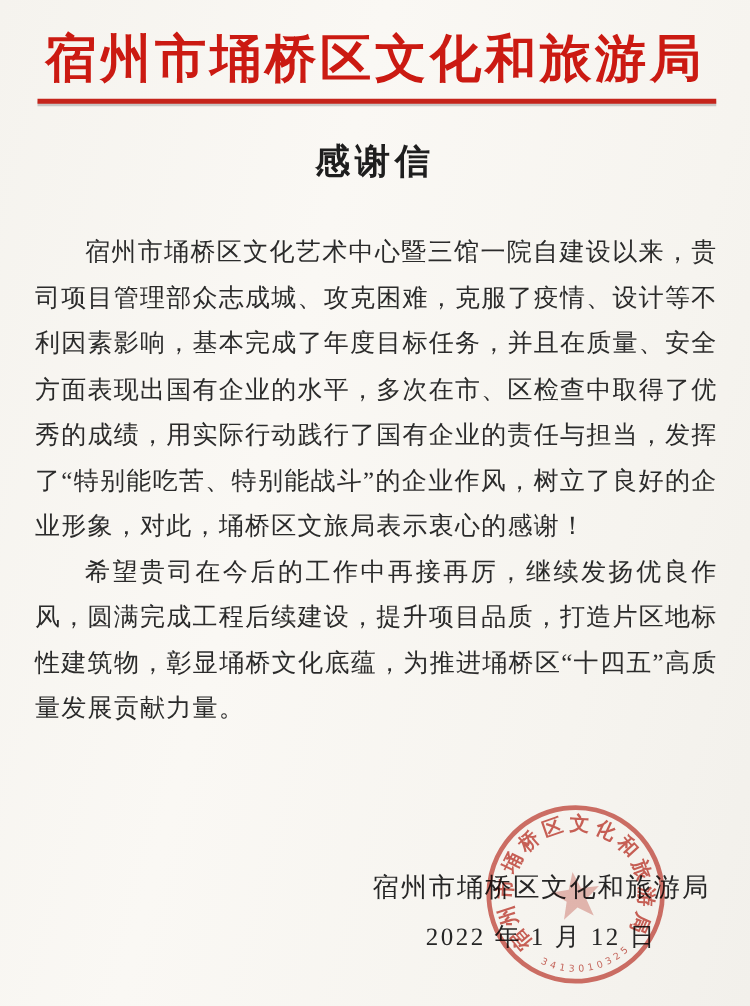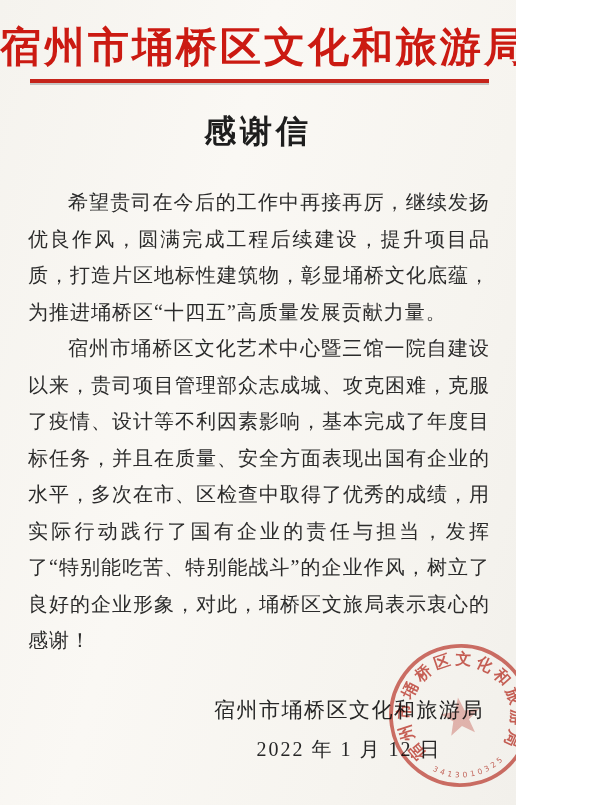--- a/index.html
+++ b/index.html
@@ -2,21 +2,21 @@
 <html><head>
 <meta charset="utf-8">
 <style>
   * { margin: 0; padding: 0; box-sizing: border-box; }
   html, body { width: 600px; }
   body {
     font-family: "Liberation Serif", "DejaVu Serif", serif;
   }
   .page {
     position: relative;
-    width: 516px;
+    width: 600px;
     height: 805px;
     background: linear-gradient(105deg, #f5f3ee 0%, #faf8f4 38%, #f6f4ef 75%, #f2f0eb 100%);
     overflow: hidden;
   }
   .letterhead {
     position: absolute;
     top: 20px;
     left: 0;
     width: 100%;
     text-align: center;
@@ -34,21 +34,21 @@
     height: 4px;
     background: #c5241b;
     box-shadow: 0 2px 0 rgba(160,160,160,0.55);
   }
   .letter-title {
     position: absolute;
     top: 110px;
     left: 0;
     width: 100%;
     text-align: center;
-    font-size: 32px;
+    font-size: 28px;
     font-weight: bold;
     letter-spacing: 4px;
     color: #1e1e1e;
   }
   .body-text {
     position: absolute;
     top: 184px;
     left: 28px;
     right: 26px;
     font-size: 20px;
@@ -109,22 +109,22 @@
 
 <div class="page">
 
   <div class="letterhead">宿州市埇桥区文化和旅游局</div>
 
   <div class="red-rule"></div>
 
   <div class="letter-title">感谢信</div>
 
   <div class="body-text">
+    <div class="para">宿州市埇桥区文化艺术中心暨三馆一院自建设以来，贵司项目管理部众志成城、攻克困难，克服了疫情、设计等不利因素影响，基本完成了年度目标任务，并且在质量、安全方面表现出国有企业的水平，多次在市、区检查中取得了优秀的成绩，用实际行动践行了国有企业的责任与担当，发挥了“特别能吃苦、特别能战斗”的企业作风，树立了良好的企业形象，对此，埇桥区文旅局表示衷心的感谢！</div>
     <div class="para">希望贵司在今后的工作中再接再厉，继续发扬优良作风，圆满完成工程后续建设，提升项目品质，打造片区地标性建筑物，彰显埇桥文化底蕴，为推进埇桥区“十四五”高质量发展贡献力量。</div>
-    <div class="para">宿州市埇桥区文化艺术中心暨三馆一院自建设以来，贵司项目管理部众志成城、攻克困难，克服了疫情、设计等不利因素影响，基本完成了年度目标任务，并且在质量、安全方面表现出国有企业的水平，多次在市、区检查中取得了优秀的成绩，用实际行动践行了国有企业的责任与担当，发挥了“特别能吃苦、特别能战斗”的企业作风，树立了良好的企业形象，对此，埇桥区文旅局表示衷心的感谢！</div>
   </div>
 
   <div class="sign-block">
     <div class="signature">宿州市埇桥区文化和旅游局</div>
     <div class="letter-date">2022 年 1 月 12 日</div>
   </div>
 
   <svg class="seal" id="seal-svg" viewBox="0 0 200 200">
     <circle cx="100" cy="100" r="92" fill="none" stroke="#c23b30" stroke-width="5" opacity="0.9"></circle>
     <polygon points="100,76 106.5,94.1 125.7,94.7 110.5,106.4 115.9,124.8 100,114 84.1,124.8 89.5,106.4 74.3,94.7 93.5,94.1" fill="#c23b30" opacity="0.42"></polygon>

